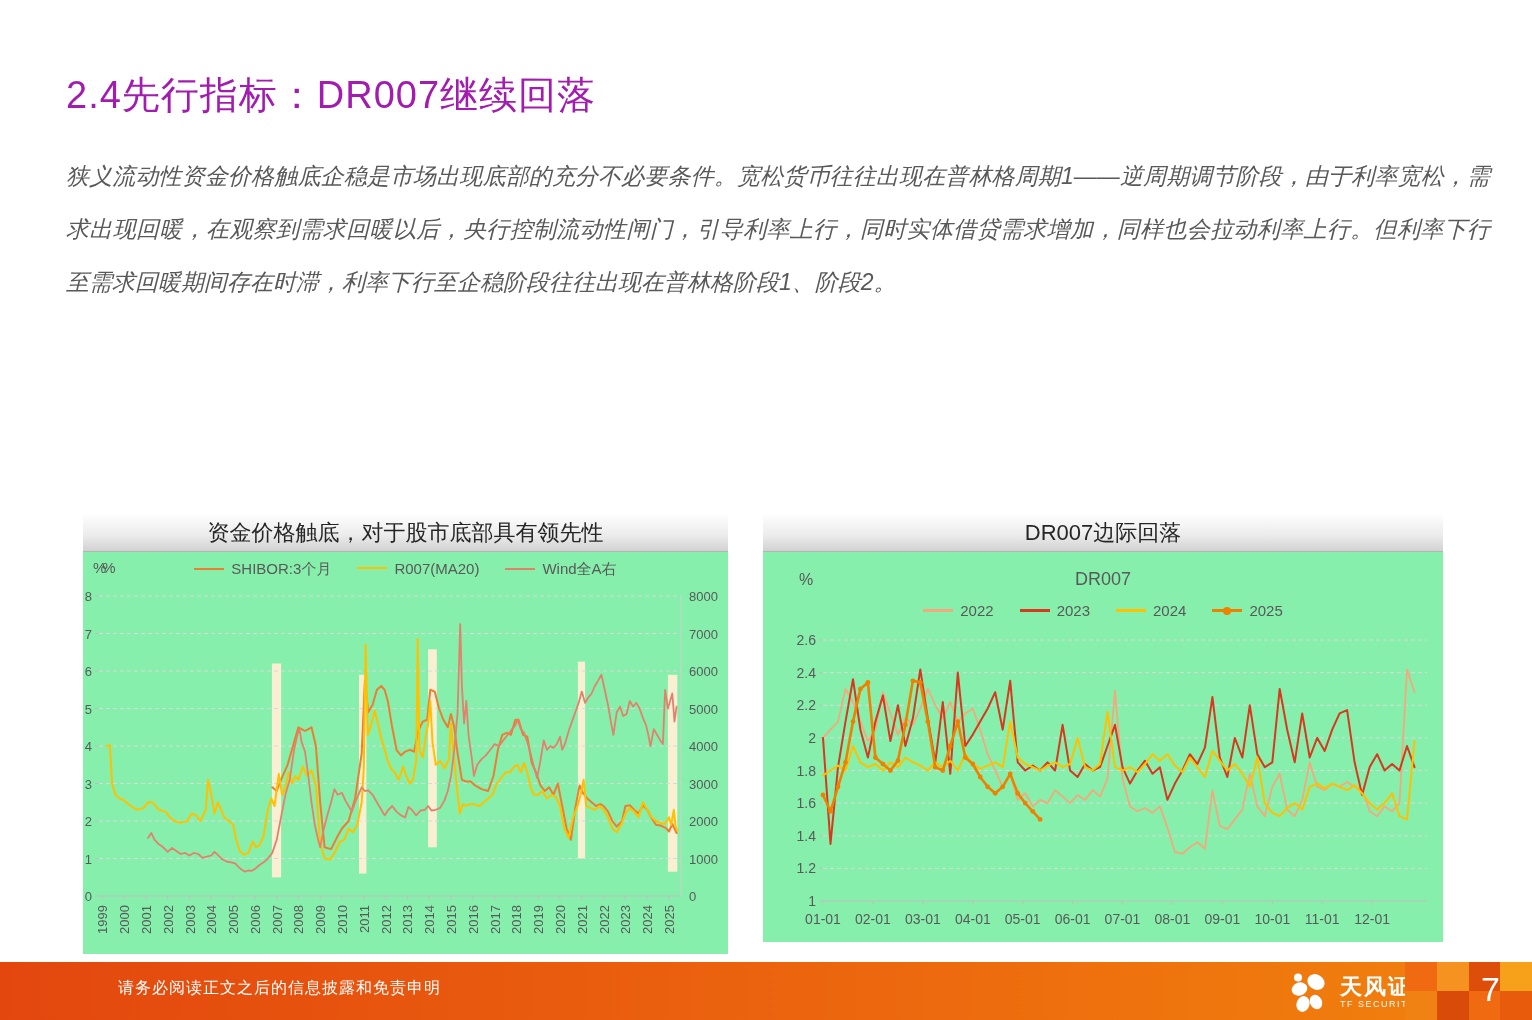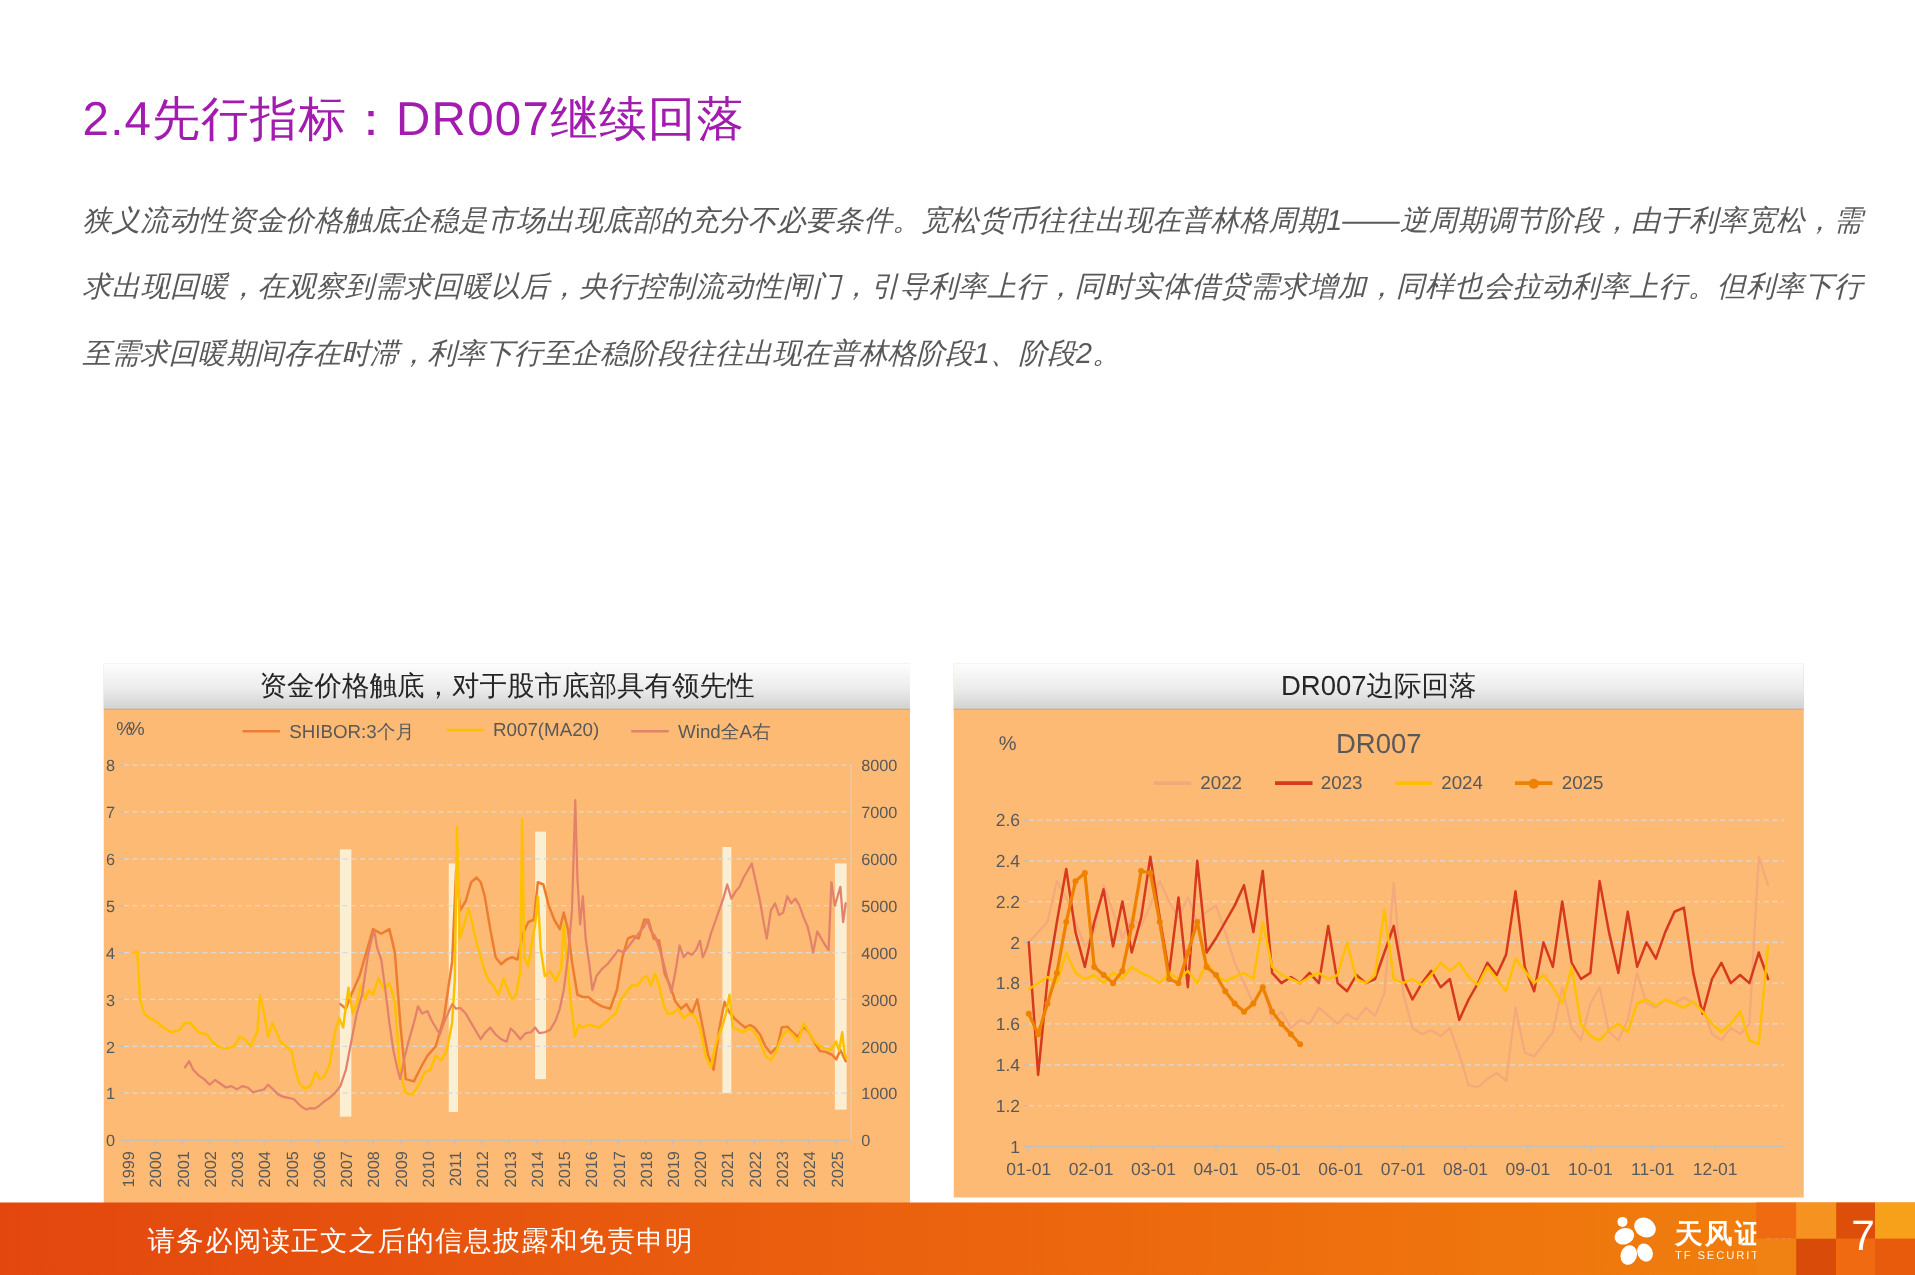--- a/index.html
+++ b/index.html
@@ -3,44 +3,44 @@
 <meta charset="utf-8">
 <style>
   html,body{margin:0;padding:0}
   body{width:1532px;height:1020px;position:relative;background:#ffffff;
        font-family:"Liberation Sans",sans-serif;overflow:hidden}
   .title{position:absolute;left:66px;top:70px;font-size:38px;color:#a21caf;
          font-weight:400;letter-spacing:1px;white-space:nowrap}
   .paras{position:absolute;left:66px;top:150px;width:1424px;color:#595959}
   .para{margin:0;font-size:23px;line-height:53px;text-align:justify}
   .para.em{font-style:italic}
-  .panel{position:absolute;top:531px;background:#fdba74}
+  .panel{position:absolute;top:515px;background:#86efac}
   #panel-left{left:83px;width:645px}
   #panel-right{left:763px;width:680px}
   .panel-header{height:36px;line-height:36px;text-align:center;font-size:22px;color:#262626;
     background:linear-gradient(180deg,#fdfdfd 0%,#ececec 55%,#d2d2d2 100%);
     border-bottom:1px solid #b5b5b5}
   .legend-row{position:relative;height:26px;margin-top:4px;display:flex;align-items:center}
   .unit-left{position:absolute;left:10px;top:3px;font-size:15px;color:#595959;letter-spacing:-4px}
   .legend{display:flex;justify-content:center;align-items:flex-start;gap:26px;margin:0 auto;
           font-size:15px;color:#595959}
   .li{display:inline-flex;align-items:center;gap:7px;white-space:nowrap}
   .sw{width:30px;height:2.5px;display:inline-block;position:relative}
   .sw.dot::after{content:"";position:absolute;left:11px;top:-2.5px;width:8px;height:8px;
                  border-radius:50%;background:inherit}
   svg.chart{display:block}
   .tk{font-size:13px;fill:#595959;font-family:"Liberation Sans",sans-serif}
   .tk2{font-size:14px}
   .unit-right{position:absolute;left:36px;top:56px;font-size:16px;color:#595959}
-  .chart-title{text-align:center;font-size:22px;color:#595959;margin-top:13px;height:28px;line-height:28px}
+  .chart-title{text-align:center;font-size:18px;color:#595959;margin-top:13px;height:28px;line-height:28px}
   #legend-right{margin-top:9px}
   #chart-right{margin-top:3px}
   .footer{position:absolute;left:0;top:962px;width:1532px;height:58px;
     background:linear-gradient(90deg,#e3470e 0%,#ec660e 55%,#f1830d 100%);color:#fff}
-  .disclaimer{position:absolute;left:118px;top:16px;font-size:22px;letter-spacing:1px}
+  .disclaimer{position:absolute;left:118px;top:16px;font-size:16px;letter-spacing:1px}
   .source{position:absolute;left:655px;top:18px;font-size:19px}
   .brand{position:absolute;left:1286px;top:7px;display:flex;align-items:center;gap:8px}
   .brand-cn{font-size:22px;font-weight:bold;letter-spacing:2px;line-height:24px}
   .brand-en{font-size:9px;letter-spacing:1.5px;opacity:.95}
   .mosaic{position:absolute;right:0;top:0;width:127px;height:58px;display:grid;
           grid-template-columns:repeat(4,1fr);grid-template-rows:repeat(2,1fr)}
   .tile{width:100%;height:100%}
   .page-num{position:absolute;right:32px;top:8px;font-size:34px;color:#fff;z-index:2}
 </style>
 </head>

